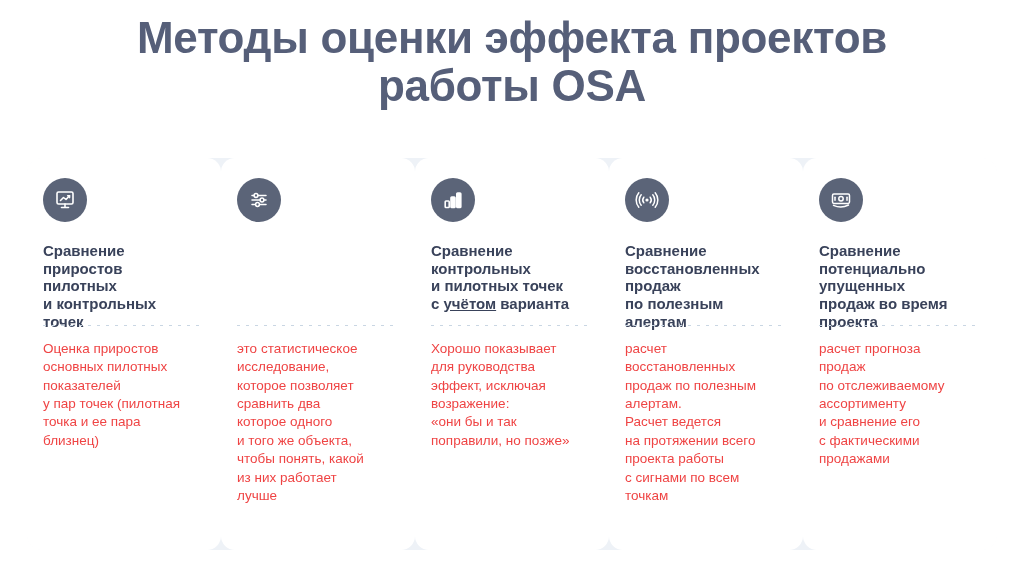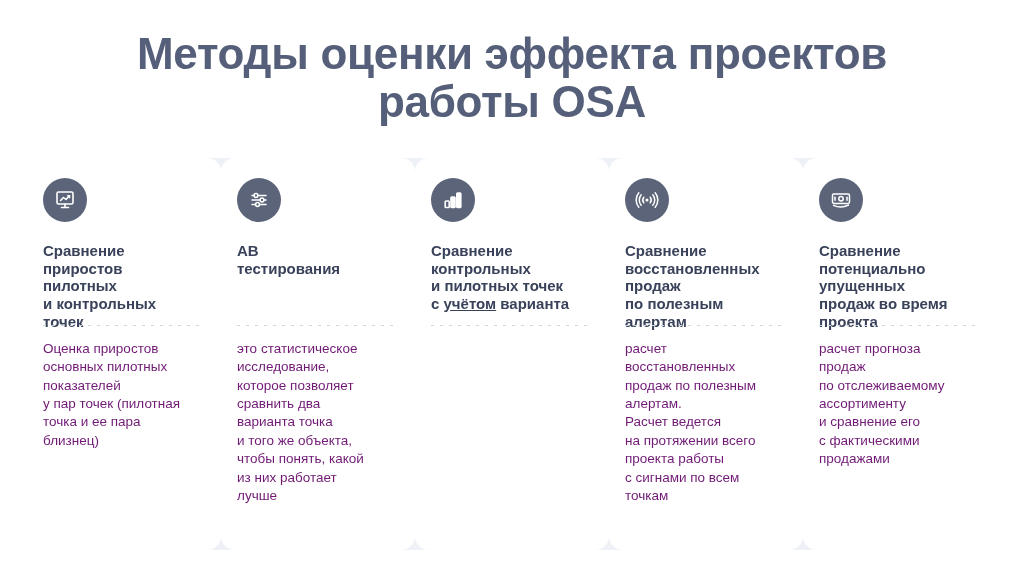--- a/index.html
+++ b/index.html
@@ -11,21 +11,21 @@
     height: 570px;
     background: #ffffff;
     font-family: "Liberation Sans", sans-serif;
     overflow: hidden;
     position: relative;
   }
 
   
   .title-wrap {
     width: 1024px;
-    padding-top: 30px;
+    padding-top: 14px;
     text-align: center;
   }
   .title {
     font-size: 44px;
     line-height: 1.1;
     font-weight: bold;
     color: #565f79;
     letter-spacing: -0.3px;
     margin: 0;
     padding: 0 60px;
@@ -105,21 +105,21 @@
   }
 
   
   .card-body {
     position: absolute;
     left: 16px;
     right: 14px;
     top: 182px;
     font-size: 13.5px;
     line-height: 1.36;
-    color: #701a75;
+    color: #ef4444;
     white-space: pre-line;
   }
 </style>
 </head>
 <body>
 
 <div class="title-wrap">
   <h1 class="title">Методы оценки эффекта проектов
 работы OSA</h1>
 </div>
@@ -156,47 +156,51 @@
     <div class="icon-circle">
       <svg width="24" height="24" viewBox="0 0 24 24" fill="none" stroke="#ffffff" stroke-width="1.5" stroke-linecap="round">
         <path d="M5 7.5 H19"></path>
         <path d="M5 12 H19"></path>
         <path d="M5 16.5 H19"></path>
         <circle cx="9" cy="7.5" r="1.9" fill="#5b6478"></circle>
         <circle cx="15" cy="12" r="1.9" fill="#5b6478"></circle>
         <circle cx="10.5" cy="16.5" r="1.9" fill="#5b6478"></circle>
       </svg>
     </div>
-    <div class="card-title">AB
-тестирования</div>
     <div class="divider"></div>
     <div class="card-body">это статистическое
 исследование,
 которое позволяет
 сравнить два
-варианта точка
+которое одного
 и того же объекта,
 чтобы понять, какой
 из них работает
 лучше</div>
   </div>
 
   <div class="card">
     <div class="icon-circle">
       <svg width="24" height="24" viewBox="0 0 24 24" fill="none" stroke="#ffffff" stroke-width="1.6" stroke-linejoin="round">
         <rect x="4.2" y="13" width="4" height="6.5" rx="0.8"></rect>
         <rect x="10" y="9" width="4" height="10.5" rx="0.8" fill="#ffffff"></rect>
         <rect x="15.8" y="5" width="4" height="14.5" rx="0.8" fill="#ffffff"></rect>
       </svg>
     </div>
     <div class="card-title"><span>Сравнение
 контрольных
 и пилотных точек
 с </span><span class="spell">учётом</span><span> варианта</span></div>
     <div class="divider"></div>
+    <div class="card-body">Хорошо показывает
+для руководства
+эффект, исключая
+возражение:
+«они бы и так
+поправили, но позже»</div>
   </div>
 
   <div class="card">
     <div class="icon-circle">
       <svg width="26" height="26" viewBox="0 0 26 26" fill="none" stroke="#ffffff" stroke-width="1.5" stroke-linecap="round">
         <circle cx="13" cy="13" r="1.6" fill="#ffffff" stroke="none"></circle>
         <path d="M9.8 10.2 A4.5 4.5 0 0 0 9.8 15.8"></path>
         <path d="M16.2 10.2 A4.5 4.5 0 0 1 16.2 15.8"></path>
         <path d="M7.2 7.8 A8 8 0 0 0 7.2 18.2"></path>
         <path d="M18.8 7.8 A8 8 0 0 1 18.8 18.2"></path>

